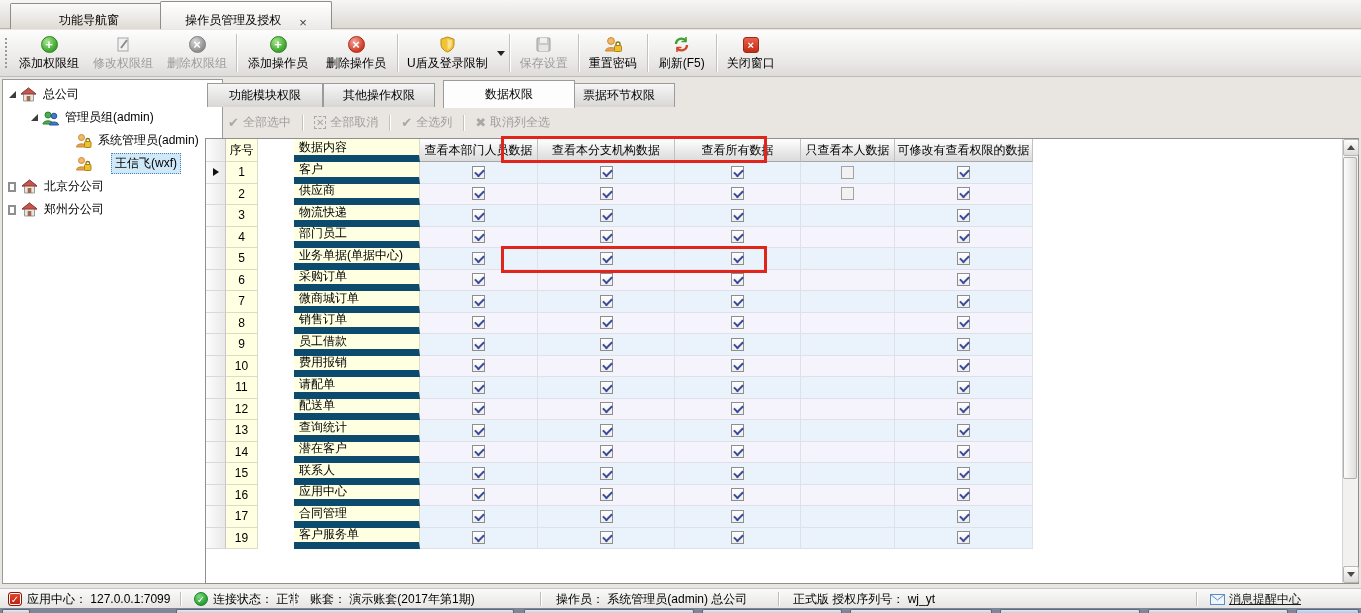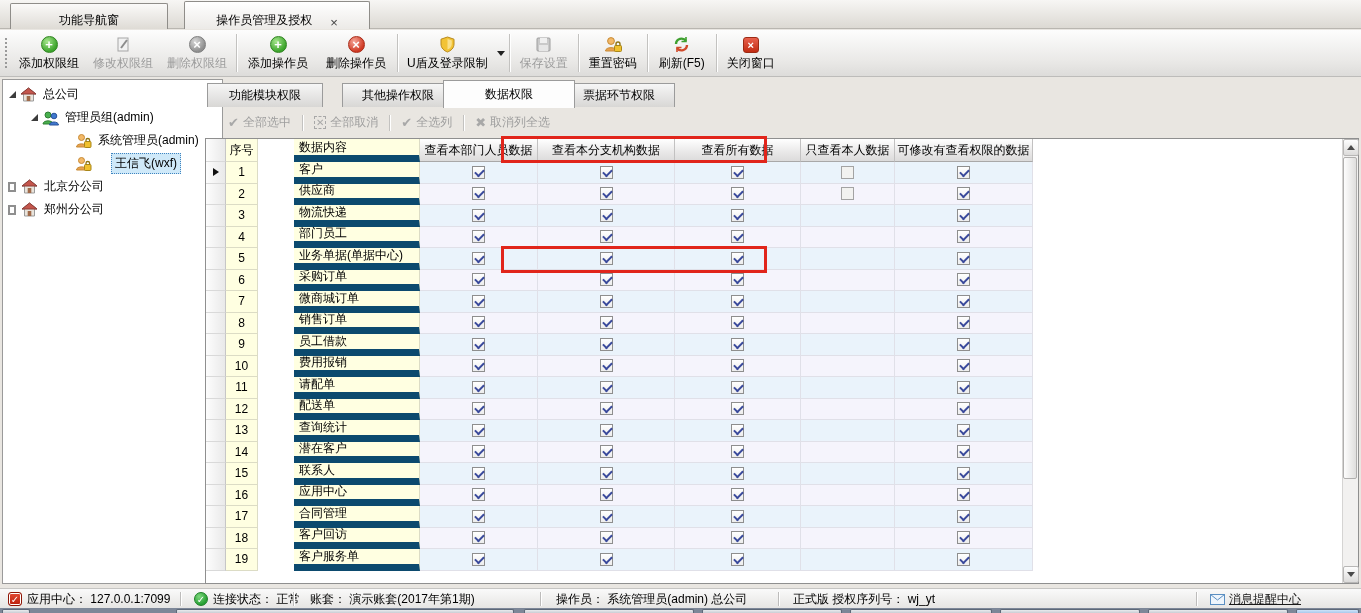--- a/index.html
+++ b/index.html
@@ -7,21 +7,21 @@
   body { font-family:"Liberation Sans","DejaVu Sans",sans-serif; font-size:12px; color:#000;
          background:#e9e6e1; position:relative; }
 
   
   .tabband { position:absolute; left:0; top:0; width:1361px; height:29px;
              background:linear-gradient(#f7f6f4,#dcd9d3); border-bottom:1px solid #b9b6b0; }
   .wtab { position:absolute; display:flex; align-items:flex-end; justify-content:center;
           border:1px solid #8f8d89; border-bottom:none; border-radius:2px 2px 0 0; cursor:default; }
   .wtab.inactive { left:10px; top:3px; width:158px; height:26px;
                    background:linear-gradient(#fbfaf9,#dedbd5); }
-  .wtab.active { left:184px; top:1px; width:186px; height:28px; background:#f3f2f0; z-index:2;
+  .wtab.active { left:160px; top:1px; width:172px; height:28px; background:#f3f2f0; z-index:2;
                  background:linear-gradient(#ffffff,#eceae7); }
   .wtab .x { margin-left:18px; color:#444; font-size:13px; line-height:1; }
 
   
   .toolbar { position:absolute; left:0; top:30px; width:1361px; height:47px;
              background:linear-gradient(#fdfdfd,#e9e8e6 70%,#dddcda);
              border-bottom:1px solid #bdbcba; display:flex; align-items:stretch; }
   .grip { width:7px; margin:6px 2px 6px 3px;
           background-image:radial-gradient(#9a9a9a 1px, transparent 1.2px);
           background-size:4px 4px; background-position:1px 1px; background-repeat:repeat-y; }
@@ -266,21 +266,21 @@
       <path d="M8.5 1 L16 7 H1 Z" fill="#c4564d" stroke="#8c3b34"></path>
       <rect x="6.7" y="9" width="3.6" height="5" fill="#a06a4a"></rect>
     </svg>
     <span class="tlabel">郑州分公司</span>
   </div>
 </div>
 
 <div class="ptab inactive" style="left:207px; width:116px;">
   <span>功能模块权限</span>
 </div>
-<div class="ptab inactive" style="left:342px; width:112px;align-items:center;">
+<div class="ptab inactive" style="left:323px; width:112px;align-items:center;">
   <span>其他操作权限</span>
 </div>
 <div class="ptab active" style="left:443px; width:132px;">
   <span>数据权限</span>
 </div>
 <div class="ptab inactive" style="left:563px; width:112px;">
   <span>票据环节权限</span>
 </div>
 
 <div class="subbar">
@@ -623,38 +623,20 @@
         <div class="cb checked"></div>
       </div>
       <div class="gc cbcell c-all">
         <div class="cb checked"></div>
       </div>
       <div class="gc cbcell c-self"></div>
       <div class="gc cbcell c-mod">
         <div class="cb checked"></div>
       </div>
     </div>
-    <div class="grow even">
-      <div class="gc c-ind"></div>
-      <div class="gc c-num">18</div>
-      <div class="gc c-name">客户回访</div>
-      <div class="gc cbcell c-dept">
-        <div class="cb checked"></div>
-      </div>
-      <div class="gc cbcell c-branch">
-        <div class="cb checked"></div>
-      </div>
-      <div class="gc cbcell c-all">
-        <div class="cb checked"></div>
-      </div>
-      <div class="gc cbcell c-self"></div>
-      <div class="gc cbcell c-mod">
-        <div class="cb checked"></div>
-      </div>
-    </div>
     <div class="grow odd">
       <div class="gc c-ind"></div>
       <div class="gc c-num">19</div>
       <div class="gc c-name">客户服务单</div>
       <div class="gc cbcell c-dept">
         <div class="cb checked"></div>
       </div>
       <div class="gc cbcell c-branch">
         <div class="cb checked"></div>
       </div>

